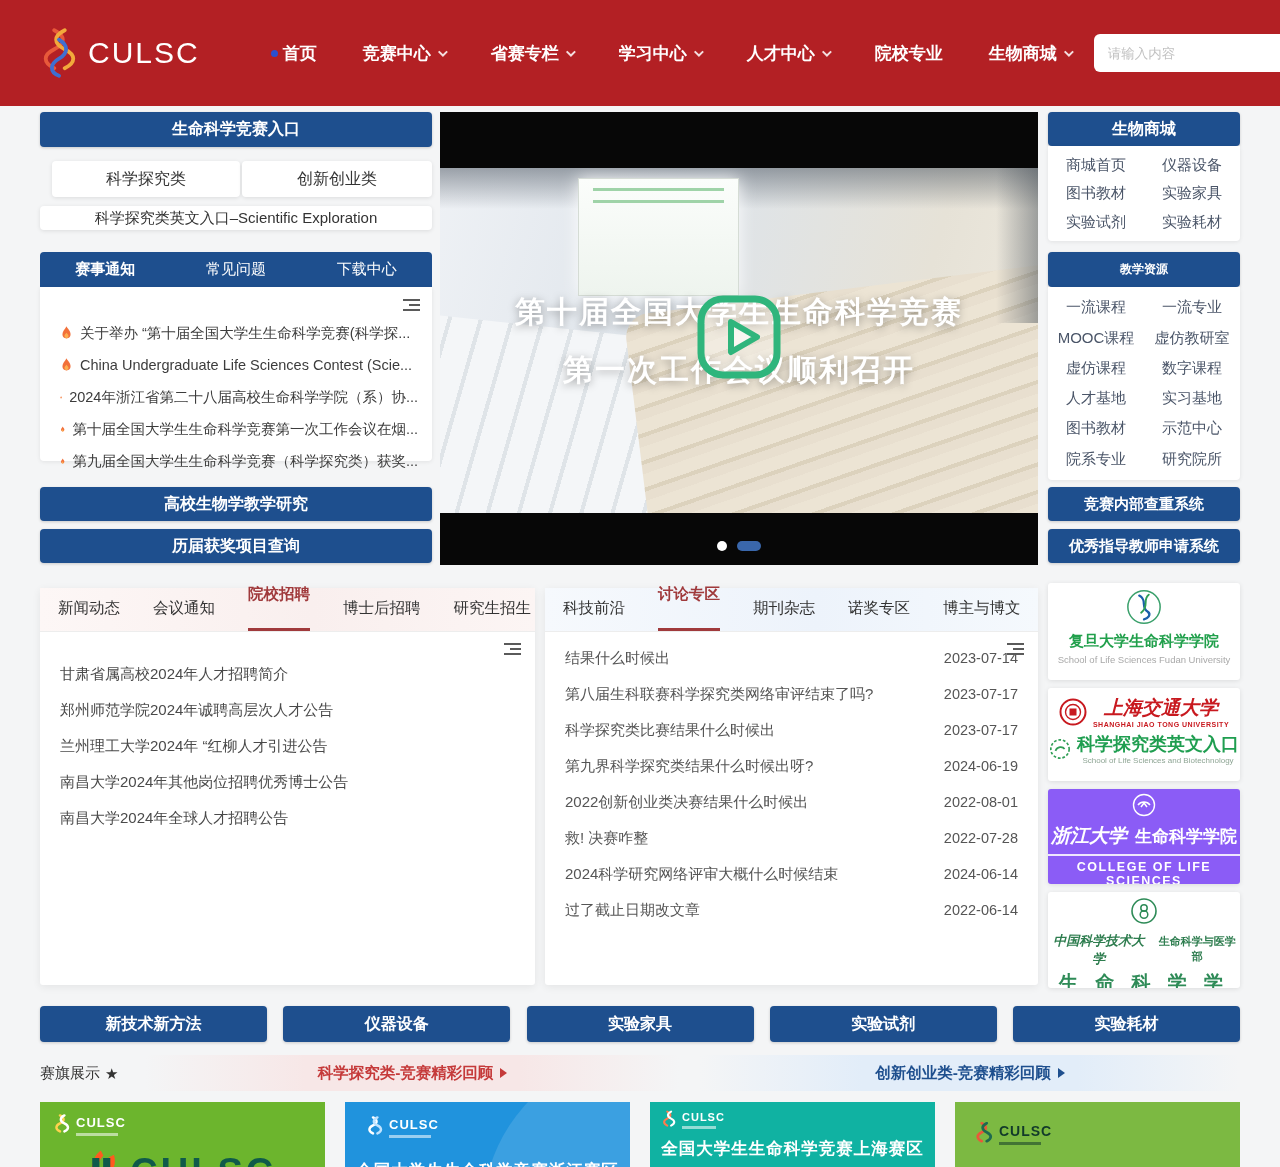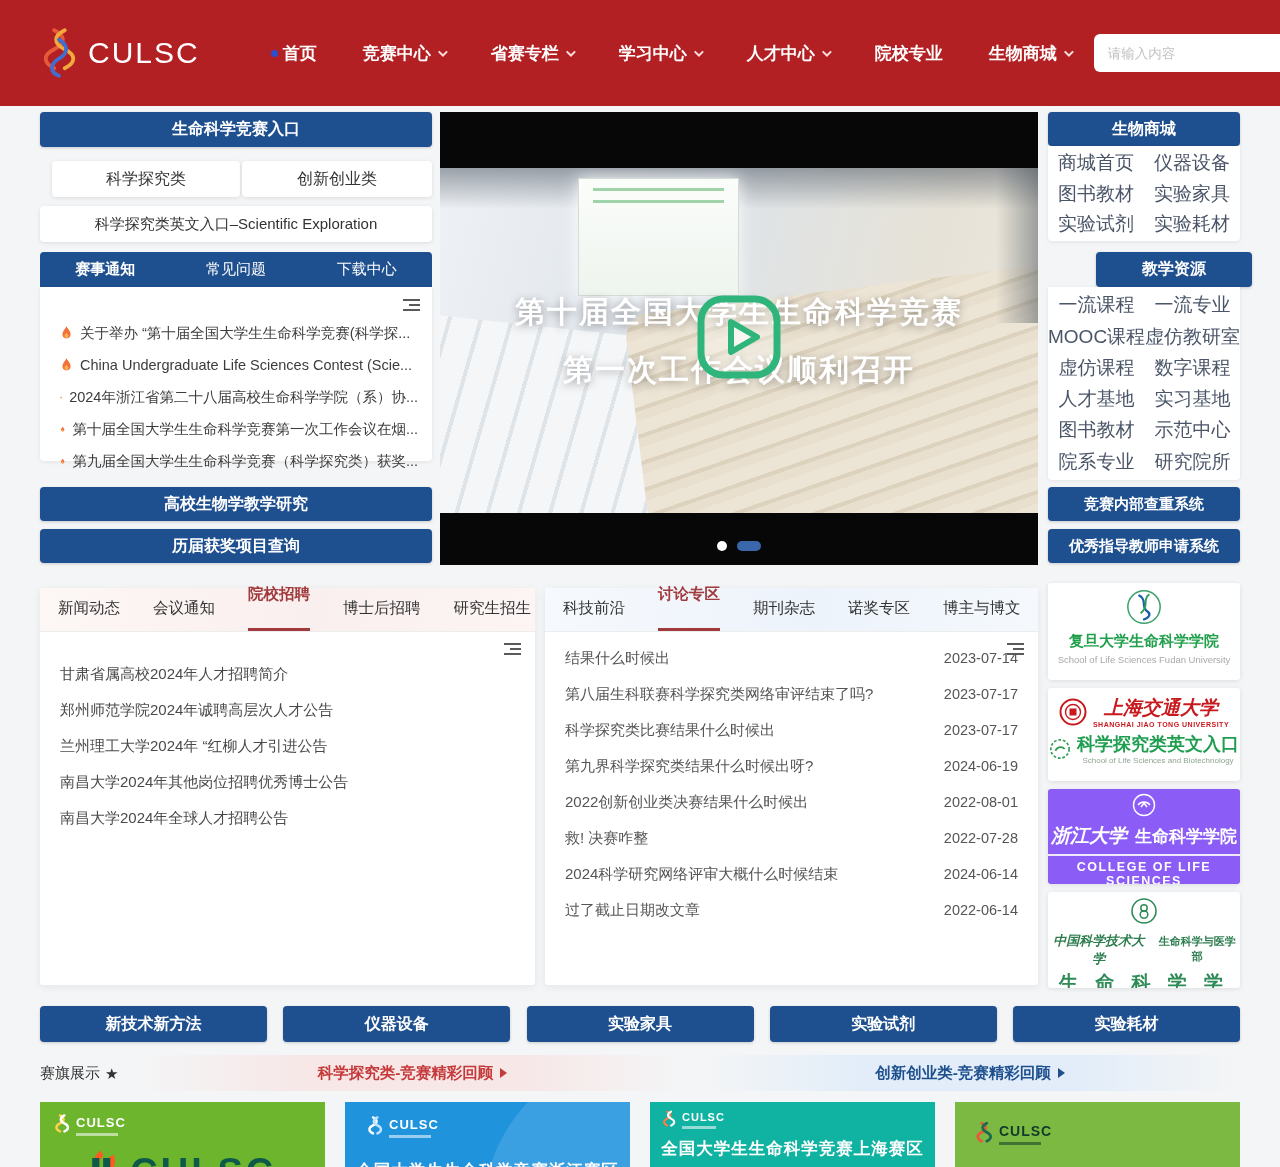--- a/index.html
+++ b/index.html
@@ -41,21 +41,21 @@
   .seats { position:absolute; right:-5%; bottom:-7%; width:72%; height:72%; background:repeating-linear-gradient(168deg,#ece4d4 0 13px,#dcd2bd 13px 17px,#e8dfcf 17px 26px); transform:rotate(-7deg); border-radius:24px 0 0 0; }
   .tables { position:absolute; left:-5%; bottom:-9%; width:54%; height:62%; background:repeating-linear-gradient(100deg,#f4f6f8 0 26px,#dfe4e8 26px 30px); transform:rotate(6deg); }
   .cap { position:absolute; left:0; right:0; text-align:center; color:#fff; font-size:30px; font-weight:bold; letter-spacing:2px; text-shadow:0 2px 8px rgba(0,0,0,.35); }
   .play-wrap { position:absolute; left:50%; top:50%; transform:translate(-50%,-50%); cursor:pointer; }
   .dots { position:absolute; left:0; right:0; bottom:14px; display:flex; justify-content:center; align-items:center; gap:10px; }
   .dot { width:10px; height:10px; border-radius:50%; background:#fff; cursor:pointer; }
   .dot.active { width:24px; border-radius:5px; background:#3a67ab; }
 
   
   .grid2 { display:grid; grid-template-columns:1fr 1fr; justify-items:center; align-content:space-evenly; height:100%; }
-  .grid2 span { font-size:19px; color:#4a5568; cursor:pointer; white-space:nowrap; }
+  .grid2 span { font-size:15px; color:#4a5568; cursor:pointer; white-space:nowrap; }
 
   
   .mid-panel { position:absolute; top:588px; height:397px; background:#fff; border-radius:3px; box-shadow:0 2px 8px rgba(0,0,0,.07); }
   .tabhead { height:44px; border-bottom:1px solid #ededed; display:flex; align-items:flex-end; padding:0 18px; gap:33px; }
   .tabhead.warm { background:linear-gradient(90deg,#fdf7f6,#f9efee 55%,#fcf5f4); }
   .tabhead.cool { background:linear-gradient(90deg,#f6f9fd,#edf3fb 55%,#f5f9fd); }
   .tabhead .t { font-size:15.5px; color:#333; padding-bottom:12px; cursor:pointer; white-space:nowrap; }
   .tabhead .t.active { color:#a03a3c; font-weight:bold; border-bottom:3px solid #a03a3c; padding-bottom:23px; }
   .plainlist { list-style:none; padding-top:24px; }
   .plainlist li { height:36px; line-height:36px; padding:0 20px; font-size:15px; color:#4a4a4a; white-space:nowrap; overflow:hidden; cursor:pointer; }
@@ -144,21 +144,21 @@
     </div>
     <div class="search-box">
       <input type="text" placeholder="请输入内容" style="">
 
     </div>
   </div>
 
   <div class="blue-btn" style="left:40px;top:112px;width:392px;height:35px;font-size:16px;">生命科学竞赛入口</div>
   <div class="white-btn" style="left:52px;top:161px;width:188px;height:36px;font-size:16px;">科学探究类</div>
   <div class="white-btn" style="left:242px;top:161px;width:190px;height:36px;font-size:16px;">创新创业类</div>
-  <div class="white-btn" style="left:40px;top:206px;width:392px;height:36px;font-size:15px;">科学探究类英文入口–Scientific Exploration</div>
+  <div class="white-btn" style="left:40px;top:206px;width:392px;height:24px;font-size:15px;">科学探究类英文入口–Scientific Exploration</div>
 
   <div class="tabbar">
     <span class="t active">赛事通知</span>
     <span class="t">常见问题</span>
     <span class="t">下载中心</span>
   </div>
   <div class="panel" style="left:40px;top:287px;width:392px;height:174px;">
     <div class="menu-icon" style="top:9px;right:12px;">
         <span></span>
         <span></span>
@@ -234,21 +234,21 @@
   <div class="panel" style="left:1048px;top:146px;width:192px;height:95px;">
     <div class="grid2">
       <span>商城首页</span>
       <span>仪器设备</span>
       <span>图书教材</span>
       <span>实验家具</span>
       <span>实验试剂</span>
       <span>实验耗材</span>
     </div>
   </div>
-  <div class="blue-btn" style="left:1096px;top:252px;width:156px;height:35px;font-size:16px;">教学资源</div>
+  <div class="blue-btn" style="left:1048px;top:252px;width:192px;height:35px;font-size:12px;">教学资源</div>
   <div class="panel" style="left:1048px;top:287px;width:192px;height:193px;">
     <div class="grid2">
       <span>一流课程</span>
       <span>一流专业</span>
       <span>MOOC课程</span>
       <span>虚仿教研室</span>
       <span>虚仿课程</span>
       <span>数字课程</span>
       <span>人才基地</span>
       <span>实习基地</span>

